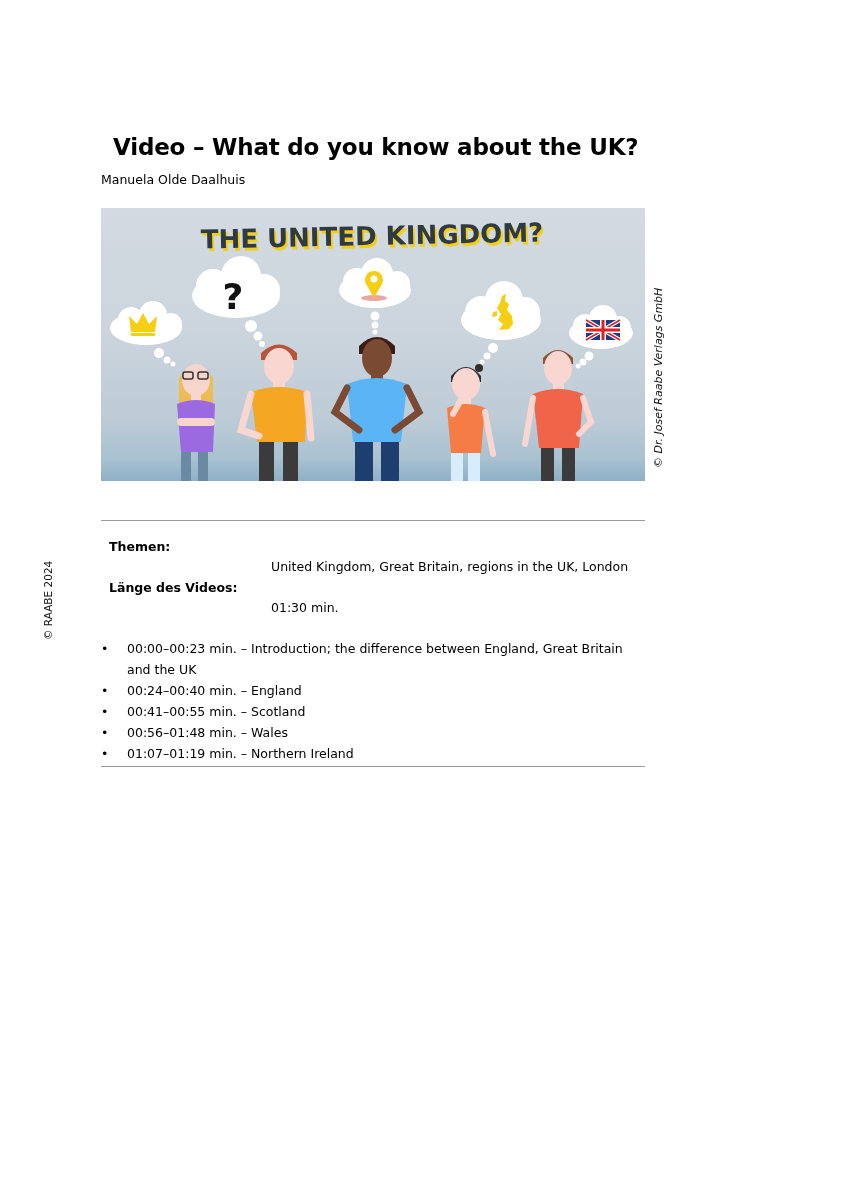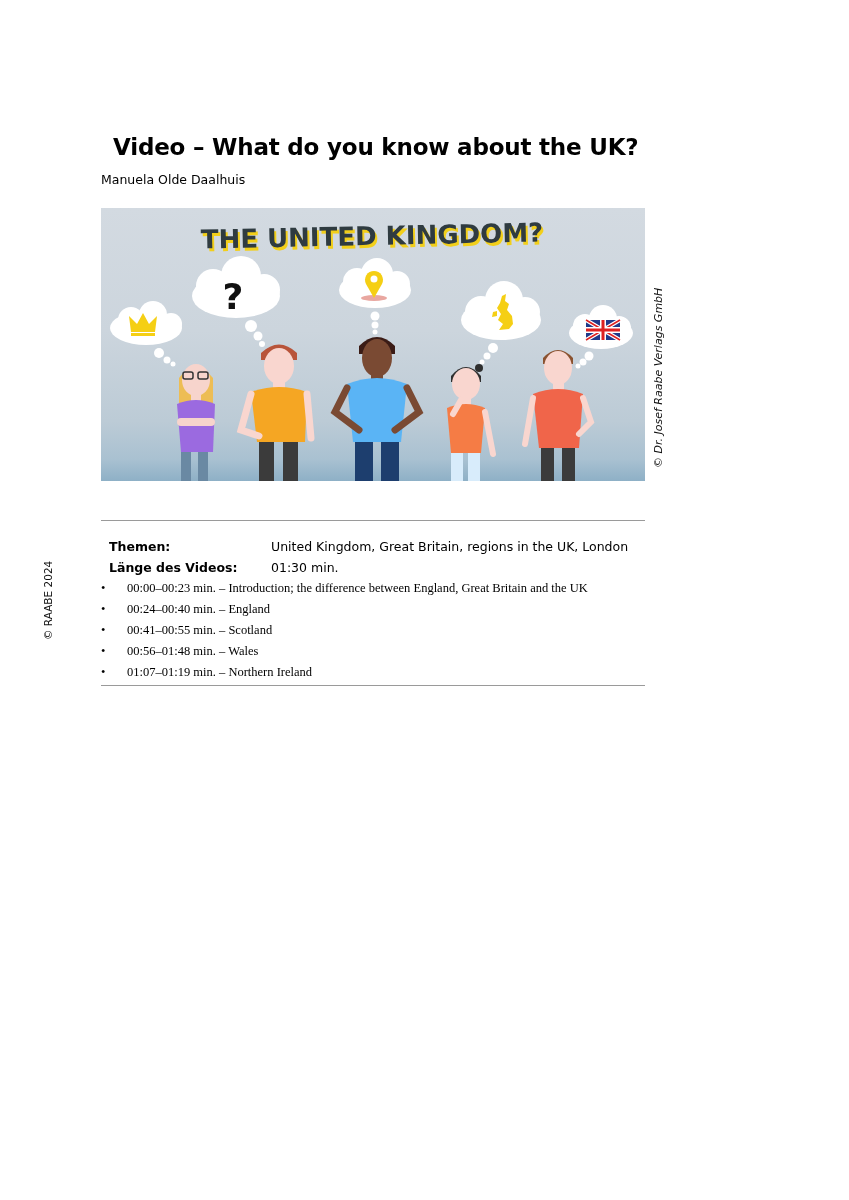--- a/index.html
+++ b/index.html
@@ -12,23 +12,23 @@
           background: linear-gradient(to bottom, #d3dae1 0%, #ccd5dd 45%, #bccbd6 78%, #a9c1d1 92%, #8eb0c6 100%); }
   .hero svg { display: block; }
   .credit-right { position: absolute; left: 652px; top: 468px; transform-origin: 0 0; transform: rotate(-90deg);
                   font-size: 11px; font-style: italic; white-space: nowrap; color: #111; }
   .credit-left { position: absolute; left: 42px; top: 640px; transform-origin: 0 0; transform: rotate(-90deg);
                  font-size: 10.5px; white-space: nowrap; color: #111; }
   .info { position: absolute; left: 101px; top: 520px; width: 544px; border-top: 1px solid #9a9a9a;
           border-bottom: 1px solid #9a9a9a; padding: 15px 0 2px 0; font-size: 12.5px; }
   .row { display: flex; line-height: 21px; }
   .lbl { width: 162px; padding-left: 8px; font-weight: bold; flex: none; }
-  .val { flex: 1; }
+  .val { flex: 1; margin-top: 20px; }
   .blist { list-style: none; margin: 0; padding: 0; }
-  .blist li { position: relative; padding-left: 26px; font-family: Liberation Serif, serif; }
+  .blist li { position: relative; padding-left: 26px; }
   .blist li::before { content: "•"; position: absolute; left: 0; top: 0; }
 </style>
 </head>
 <body>
 
 <h1 class="title">Video – What do you know about the UK?</h1>
 <div class="author">Manuela Olde Daalhuis</div>
 
 <div class="hero">
   <svg width="544" height="273" viewBox="0 0 544 273" xmlns="http://www.w3.org/2000/svg">

